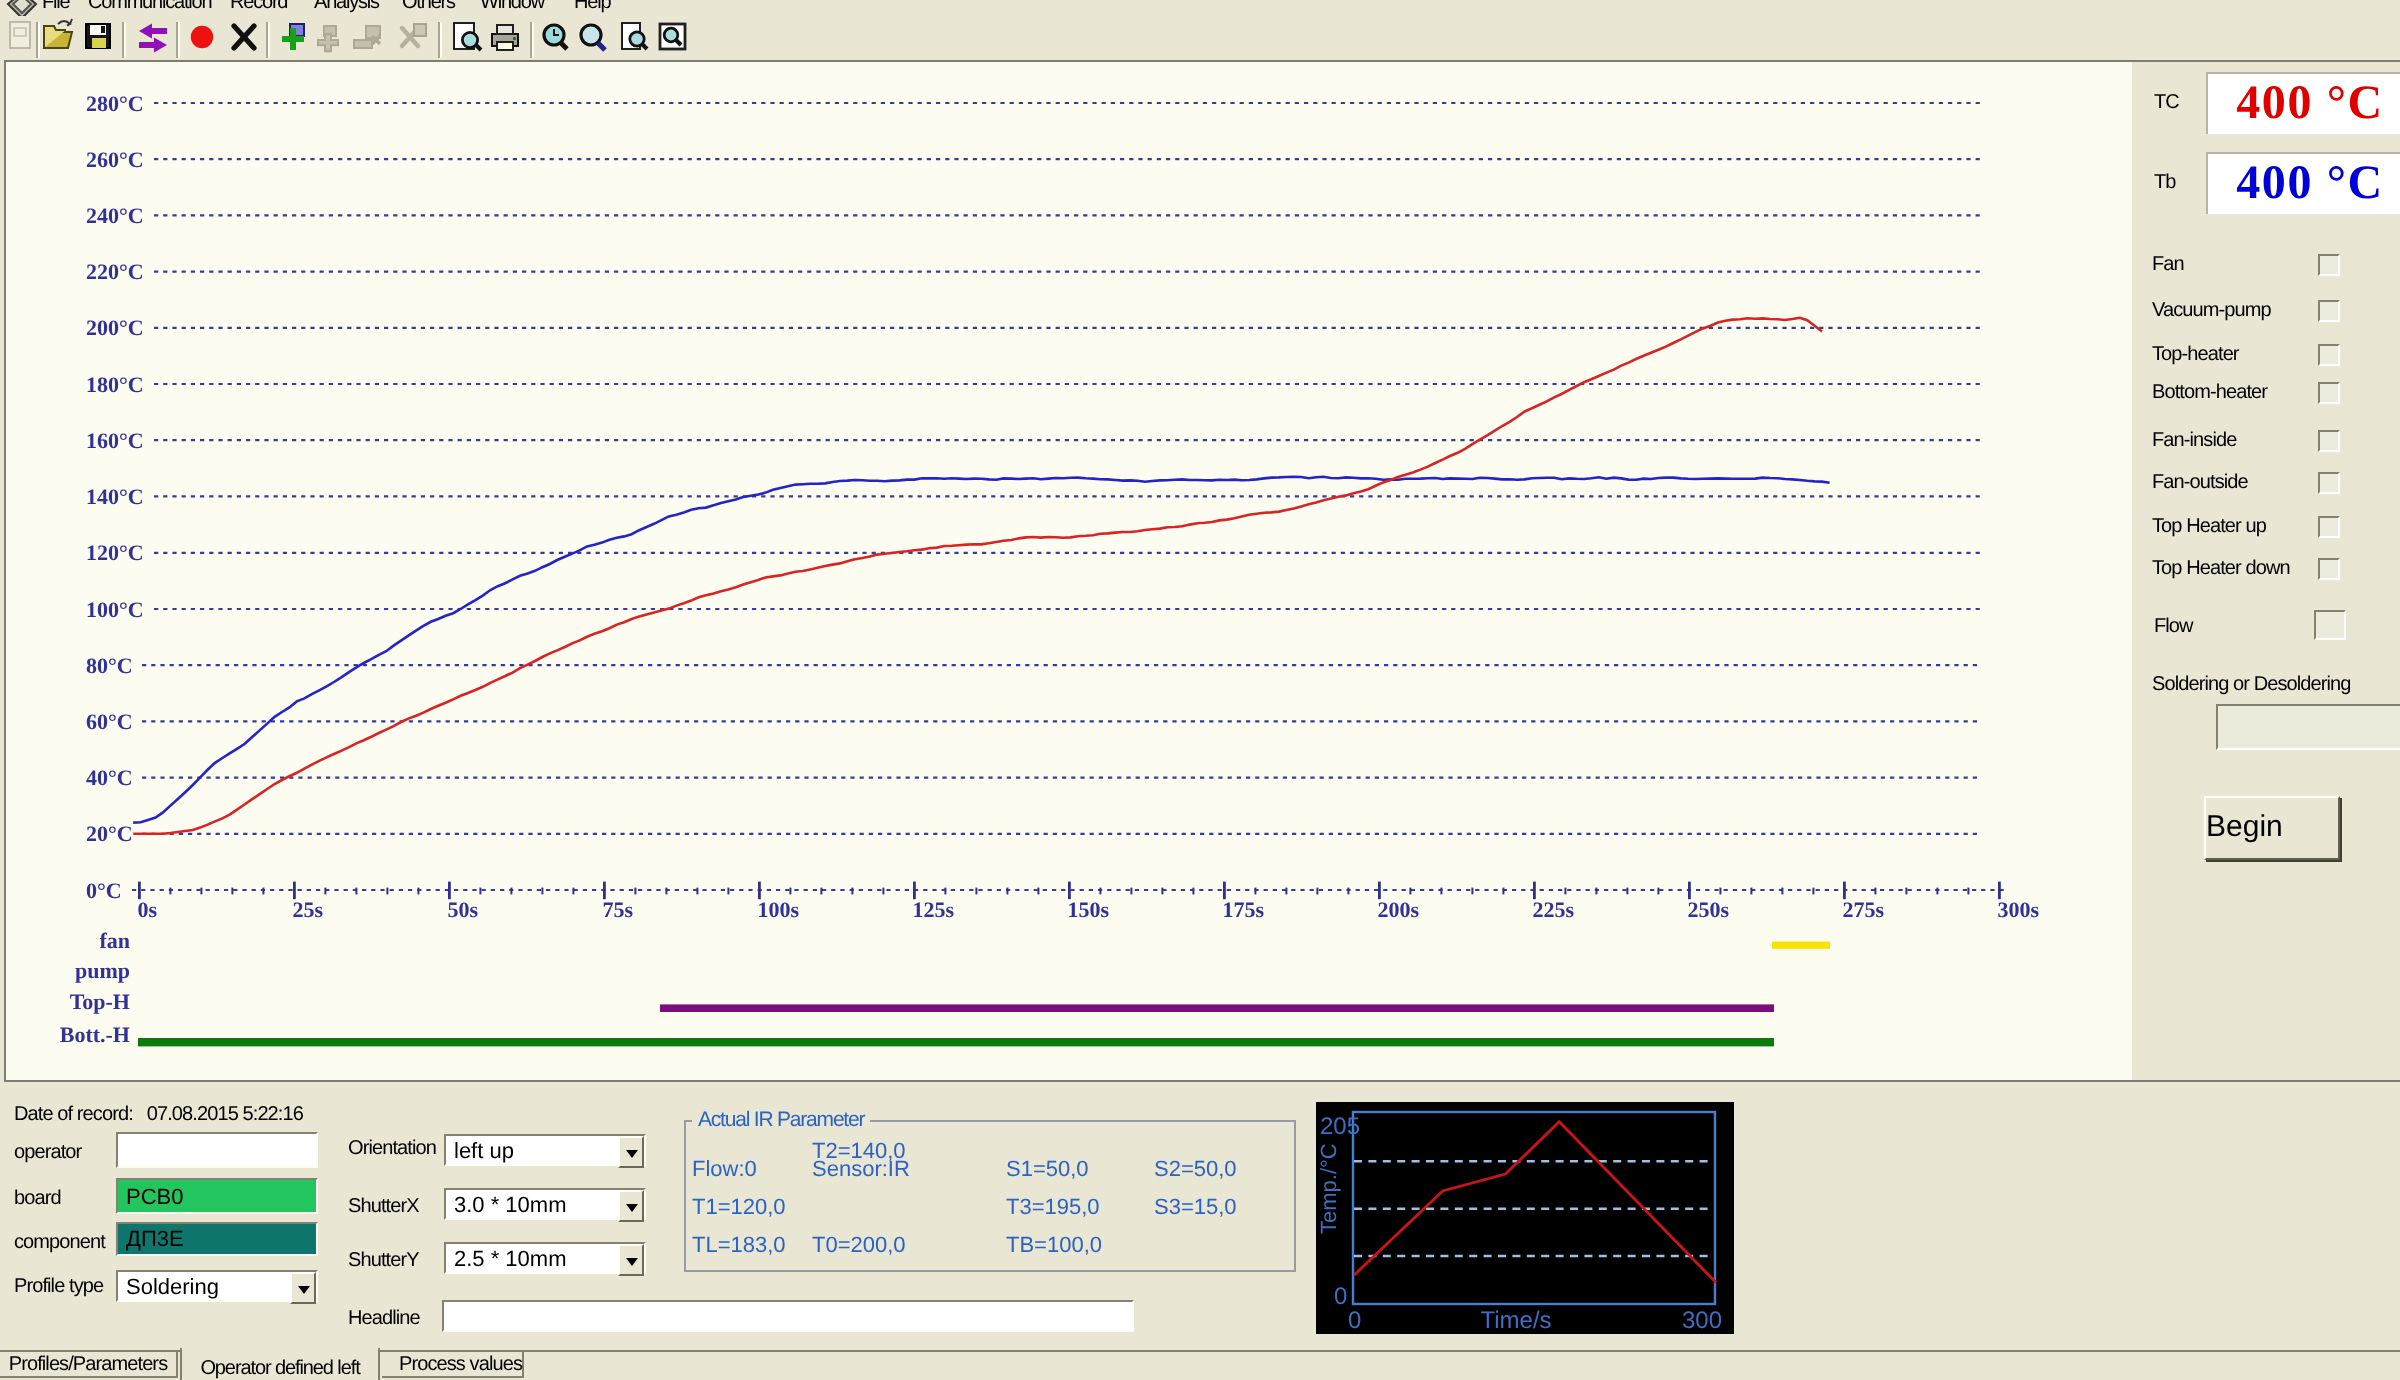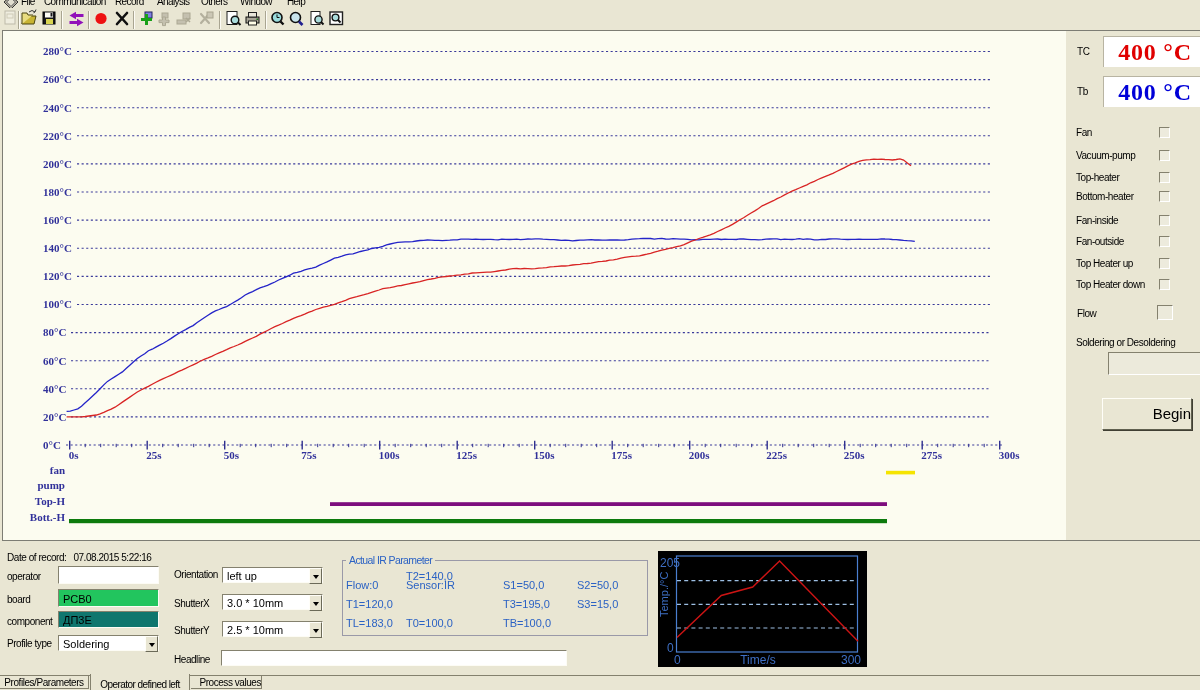--- a/index.html
+++ b/index.html
@@ -259,21 +259,21 @@
 <div class="lbl" style="left:1076px;top:236px">Fan-outside</div>
 <div style="position:absolute;left:1159px;top:236px;width:11px;height:11px;background:#edebdd;border-top:1.5px solid #84816e;border-left:1.5px solid #84816e;border-bottom:1px solid #fff;border-right:1px solid #fff"></div>
 <div class="lbl" style="left:1076px;top:257.5px">Top Heater up</div>
 <div style="position:absolute;left:1159px;top:257.5px;width:11px;height:11px;background:#edebdd;border-top:1.5px solid #84816e;border-left:1.5px solid #84816e;border-bottom:1px solid #fff;border-right:1px solid #fff"></div>
 <div class="lbl" style="left:1076px;top:278.5px">Top Heater down</div>
 <div style="position:absolute;left:1159px;top:278.5px;width:11px;height:11px;background:#edebdd;border-top:1.5px solid #84816e;border-left:1.5px solid #84816e;border-bottom:1px solid #fff;border-right:1px solid #fff"></div>
 <div class="lbl" style="left:1077px;top:308px">Flow</div>
 <div style="position:absolute;left:1157px;top:305px;width:16px;height:15px;background:#eceadb;border-top:1px solid #84816e;border-left:1px solid #84816e;border-bottom:1px solid #fff;border-right:1px solid #fff"></div>
 <div class="lbl" style="left:1076px;top:337px">Soldering or Desoldering</div>
 <div style="position:absolute;left:1108px;top:352px;width:92px;height:23px;background:#eceadb;border-top:1px solid #84816e;border-left:1px solid #84816e;border-bottom:1px solid #fff"></div>
-<div style="position:absolute;left:1102px;top:398px;width:90px;height:32px;background:#e9e6d3;border-top:1.5px solid #fffef8;border-left:1.5px solid #fffef8;border-right:1.5px solid #60604f;border-bottom:1.5px solid #60604f;box-shadow:1px 1px 0 #403f33;font:15px 'Liberation Sans',sans-serif;color:#000;text-align:right;line-height:30px">Begin</div>
+<div style="position:absolute;left:1102px;top:398px;width:68px;height:32px;background:#e9e6d3;border-top:1.5px solid #fffef8;border-left:1.5px solid #fffef8;border-right:1.5px solid #60604f;border-bottom:1.5px solid #60604f;box-shadow:1px 1px 0 #403f33;font:15px 'Liberation Sans',sans-serif;color:#000;text-align:left;line-height:30px">Begin</div>
 
 <div class="lbl" style="left:7px;top:552px">Date of record:&nbsp;&nbsp; 07.08.2015 5:22:16</div>
 <div class="lbl" style="left:7px;top:571px">operator</div>
 <div style="position:absolute;left:58px;top:566px;width:101px;height:18px;background:#fff;border-top:1px solid #84816e;border-left:1px solid #84816e;border-bottom:1px solid #fdfcf5;border-right:1px solid #fdfcf5;font:11px 'Liberation Sans',sans-serif;color:#000;padding-left:4px;line-height:18px;white-space:nowrap;overflow:hidden"></div>
 <div class="lbl" style="left:7px;top:593.5px">board</div>
 <div style="position:absolute;left:58px;top:589px;width:101px;height:18px;background:#22c55e;border-top:1px solid #84816e;border-left:1px solid #84816e;border-bottom:1px solid #fdfcf5;border-right:1px solid #fdfcf5;font:11px 'Liberation Sans',sans-serif;color:#000;padding-left:4px;line-height:18px;white-space:nowrap;overflow:hidden">PCB0</div>
 <div class="lbl" style="left:7px;top:616px">component</div>
 <div style="position:absolute;left:58px;top:611px;width:101px;height:17px;background:#0f766e;border-top:1px solid #84816e;border-left:1px solid #84816e;border-bottom:1px solid #fdfcf5;border-right:1px solid #fdfcf5;font:11px 'Liberation Sans',sans-serif;color:#000;padding-left:4px;line-height:17px;white-space:nowrap;overflow:hidden">ДП3Е</div>
 <div class="lbl" style="left:7px;top:638px">Profile type</div>
 <div style="position:absolute;left:58px;top:634.5px;width:101px;height:16px;background:#fff;border-top:1px solid #84816e;border-left:1px solid #84816e;border-bottom:1px solid #fdfcf5;border-right:1px solid #fdfcf5;font:11px 'Liberation Sans',sans-serif;color:#000;padding-left:4px;line-height:16px;white-space:nowrap">Soldering<div style="position:absolute;right:0;top:0;width:13px;height:16px;background:#e9e6d3;border-top:1px solid #fffef8;border-left:1px solid #fffef8;border-right:1px solid #6b6a58;border-bottom:1px solid #6b6a58;">
@@ -298,21 +298,21 @@
 <div style="position:absolute;left:346px;top:554px;background:#e9e6d3;padding:0 3px;font:10.5px 'Liberation Sans',sans-serif;letter-spacing:-0.6px;color:#2b62c4">Actual IR Parameter</div>
 <div class="bval" style="left:346px;top:579px">Flow:0</div>
 <div class="bval" style="left:406px;top:579px">Sensor:IR</div>
 <div class="bval" style="left:503px;top:579px">S1=50,0</div>
 <div class="bval" style="left:577px;top:579px">S2=50,0</div>
 <div class="bval" style="left:346px;top:598px">T1=120,0</div>
 <div class="bval" style="left:406px;top:570px">T2=140,0</div>
 <div class="bval" style="left:503px;top:598px">T3=195,0</div>
 <div class="bval" style="left:577px;top:598px">S3=15,0</div>
 <div class="bval" style="left:346px;top:617px">TL=183,0</div>
-<div class="bval" style="left:406px;top:617px">T0=100,0</div>
+<div class="bval" style="left:406px;top:617px">T0=200,0</div>
 <div class="bval" style="left:503px;top:617px">TB=100,0</div>
 
 <svg width="209" height="116" style="position:absolute;left:658px;top:551px;background:#000">
 <rect x="18.5" y="5" width="181" height="96" fill="none" stroke="#4a7fd0" stroke-width="1.2"></rect>
 <line x1="19" y1="29.6" x2="199" y2="29.6" stroke="#9dbfe4" stroke-width="1.2" stroke-dasharray="4 3.2"></line>
 <line x1="19" y1="53.4" x2="199" y2="53.4" stroke="#9dbfe4" stroke-width="1.2" stroke-dasharray="4 3.2"></line>
 <line x1="19" y1="77" x2="199" y2="77" stroke="#9dbfe4" stroke-width="1.2" stroke-dasharray="4 3.2"></line>
 <polyline points="19,86.6 63.3,44.5 94.7,36 121.6,9.9 200,90.3" fill="none" stroke="#cc1414" stroke-width="1.4"></polyline>
 <text x="2" y="16" fill="#3e6fc4" font-family="'Liberation Sans',sans-serif" font-size="12">205</text>
 <text x="9" y="101" fill="#3e6fc4" font-family="'Liberation Sans',sans-serif" font-size="12">0</text>

